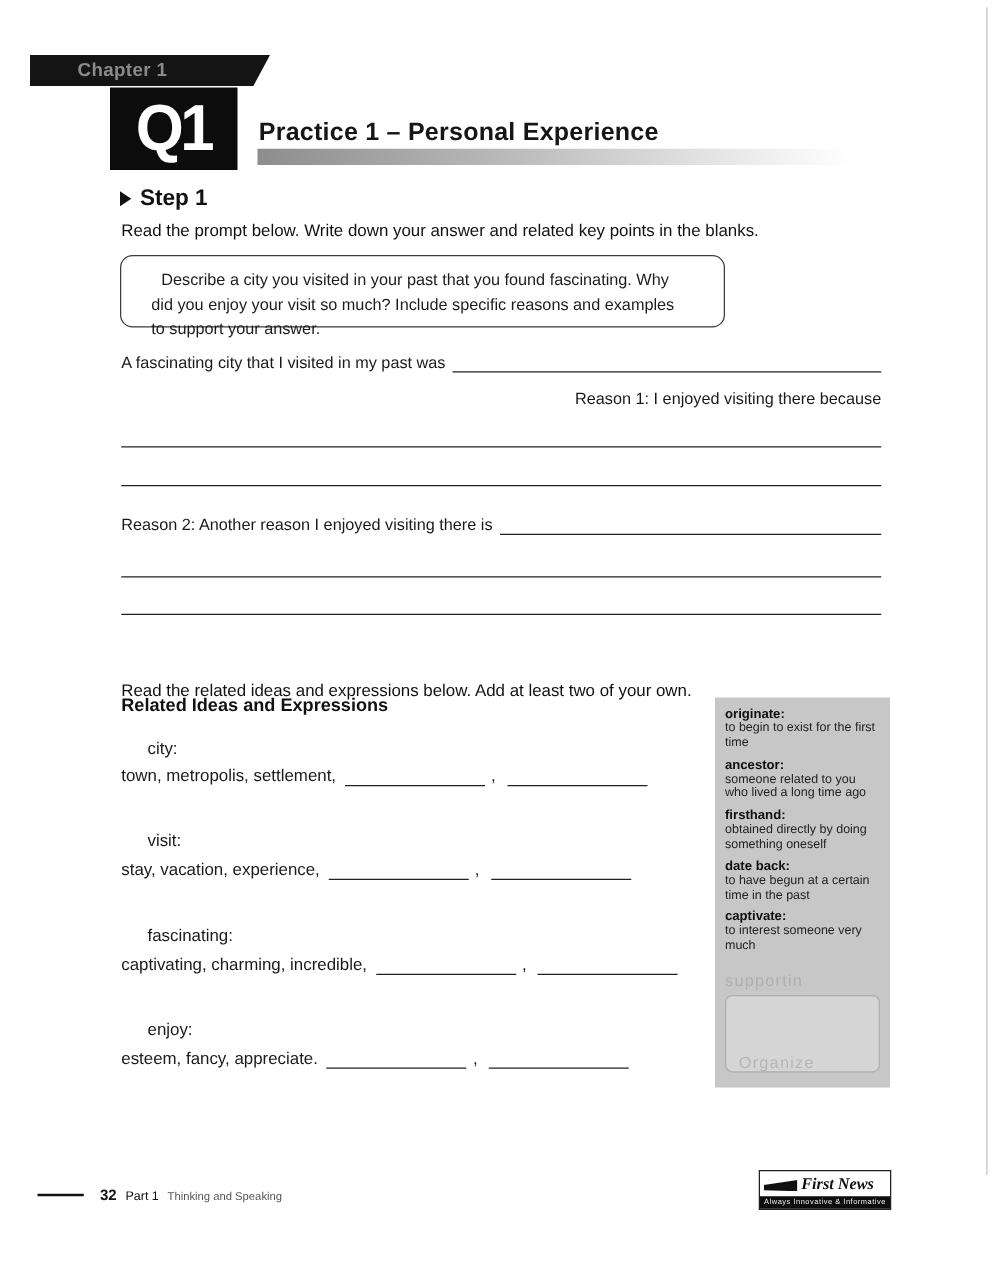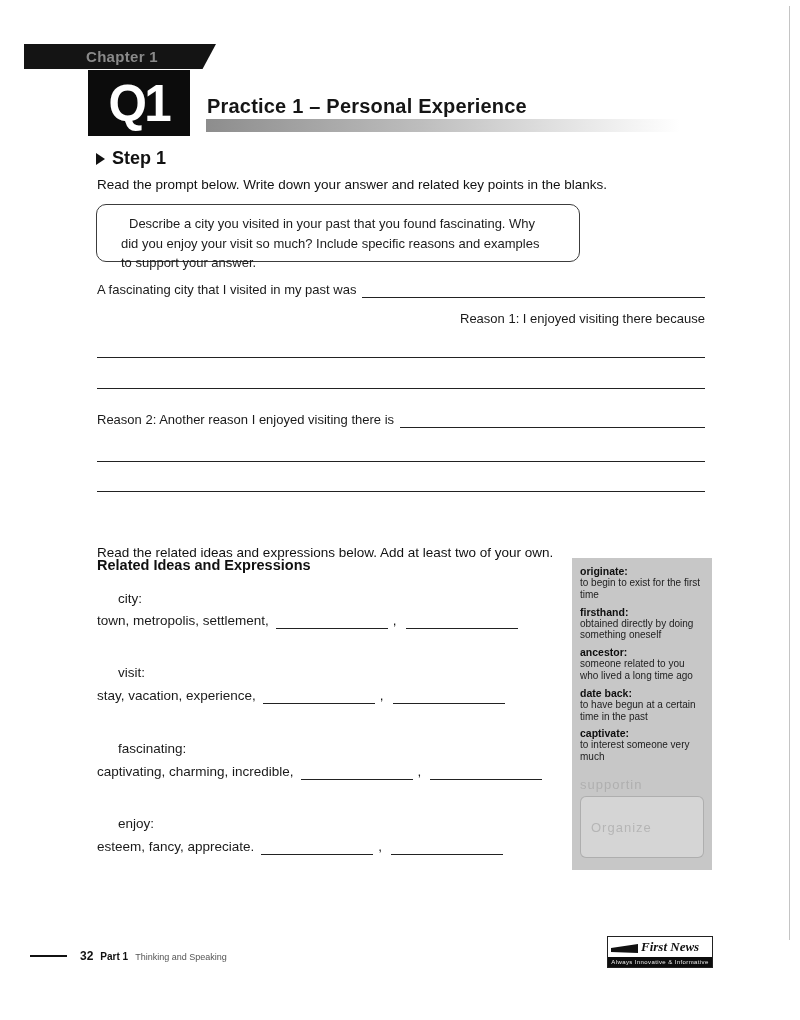--- a/index.html
+++ b/index.html
@@ -4,21 +4,21 @@
 <style>
   * { margin:0; padding:0; box-sizing:border-box; }
   html,body { background:#ffffff; }
   body { font-family:"Liberation Sans", sans-serif; color:#111; }
   .page { position:relative; width:800px; height:1020px; background:#fff; overflow:hidden; }
 
   
   .chapter-banner { position:absolute; left:24px; top:44px; width:192px; height:25px;
     background:#141414; clip-path:polygon(0 0,100% 0,93% 100%,0 100%);
     display:flex; align-items:center; }
-  .chapter-banner span { color:#8a8a8a; font-weight:bold; font-size:15px; padding-left:62px; letter-spacing:.3px; }
+  .chapter-banner span { color:#8a8a8a; font-weight:bold; font-size:15px; padding-left:38px; letter-spacing:.3px; }
   .q-block { position:absolute; left:88px; top:70px; width:102px; height:66px; background:#0c0c0c;
     display:flex; align-items:center; justify-content:center; }
   .q-block span { color:#fff; font-size:52px; font-weight:bold; letter-spacing:-3px; transform:scaleX(.95); }
   .title { position:absolute; left:207px; top:95px; font-size:20px; font-weight:bold; color:#161616; letter-spacing:.2px; }
   .title-bar { position:absolute; left:206px; top:119px; width:474px; height:13px;
     background:linear-gradient(90deg,#8d8d8d 0%,#bdbdbd 45%,#e8e8e8 80%,#ffffff 100%); }
 
   
   .step { position:absolute; left:96px; top:148px; display:flex; align-items:center; gap:7px; }
   .tri { width:0; height:0; border-left:9px solid #111; border-top:6px solid transparent; border-bottom:6px solid transparent; }
@@ -49,28 +49,28 @@
 
   
   .vocab { position:absolute; left:572px; top:558px; width:140px; height:312px; background:#c7c7c7; padding:7px 8px; }
   .vocab-entry { margin-bottom:5px; }
   .vocab-entry .term { display:block; font-size:10.5px; font-weight:bold; color:#0e0e0e; }
   .vocab-entry .def { display:block; font-size:10px; line-height:1.18; color:#222; }
   .ghost { color:#9c9c9c; opacity:.55; }
   .ghost.g1 { display:block; margin-top:14px; font-size:13px; letter-spacing:1px; }
   .ghost-box { position:absolute; left:8px; top:238px; width:124px; height:62px;
     border:1px solid rgba(60,60,60,.25); border-radius:6px; background:rgba(255,255,255,.25);
-    display:flex; align-items:center; }
+    display:flex; align-items:flex-end; }
   .ghost.g2 { font-size:13px; padding-left:10px; letter-spacing:1px; }
 
   
   .footer-dash { position:absolute; left:30px; top:955px; width:37px; height:2px; background:#111; }
   .footer-text { position:absolute; left:80px; top:949px; display:flex; align-items:baseline; gap:7px; }
   .footer-text .pg { font-size:12px; font-weight:bold; }
-  .footer-text .part { font-size:10px; font-weight:bold; }
+  .footer-text .part { font-size:10px; font-weight:normal; }
   .footer-text .sect { font-size:9px; color:#555; }
 
   .logo { position:absolute; left:607px; top:936px; width:106px; height:32px; border:1px solid #222; background:#fff; }
   .logo-flag { position:absolute; left:3px; top:7px; width:27px; height:9px; background:#111;
     clip-path:polygon(0 45%,100% 0,100% 100%,0 90%); }
   .logo-name { position:absolute; left:33px; top:2px; font-family:"Liberation Serif", serif; font-style:italic; font-weight:bold; font-size:13px; color:#111; }
   .logo-strip { position:absolute; left:0; right:0; bottom:0; height:10px; background:#0d0d0d;
     color:#eee; font-size:6px; line-height:10px; text-align:center; letter-spacing:.4px; }
 
   .scan-edge { position:absolute; left:789px; top:6px; width:1px; height:934px; background:#c4c4c4; }
@@ -151,26 +151,26 @@
     <span class="sep">,</span>
     <span class="blank-short"></span>
   </div>
 
   <div class="vocab">
     <div class="vocab-entry">
       <span class="term">originate:</span>
       <span class="def">to begin to exist for the first time</span>
     </div>
     <div class="vocab-entry">
+      <span class="term">ancestor:</span>
+      <span class="def">someone related to you who lived a long time ago</span>
+    </div>
+    <div class="vocab-entry">
       <span class="term">firsthand:</span>
       <span class="def">obtained directly by doing something oneself</span>
-    </div>
-    <div class="vocab-entry">
-      <span class="term">ancestor:</span>
-      <span class="def">someone related to you who lived a long time ago</span>
     </div>
     <div class="vocab-entry">
       <span class="term">date back:</span>
       <span class="def">to have begun at a certain time in the past</span>
     </div>
     <div class="vocab-entry">
       <span class="term">captivate:</span>
       <span class="def">to interest someone very much</span>
     </div>
     <span class="ghost g1">supportin</span>

